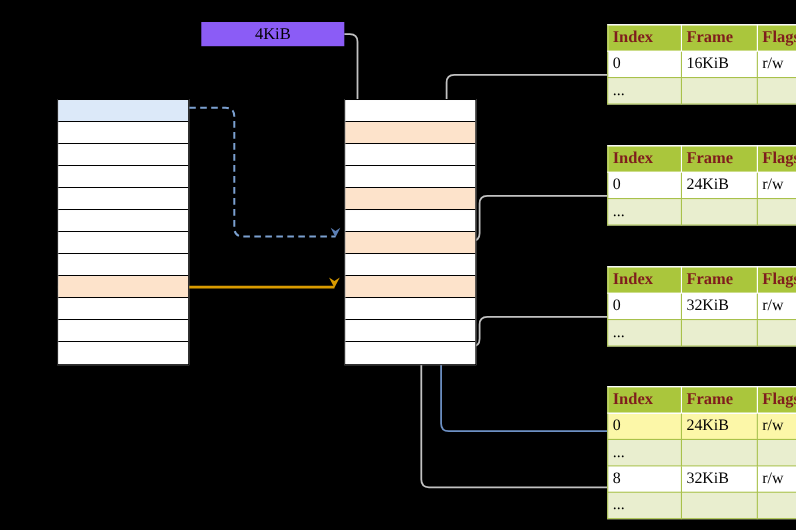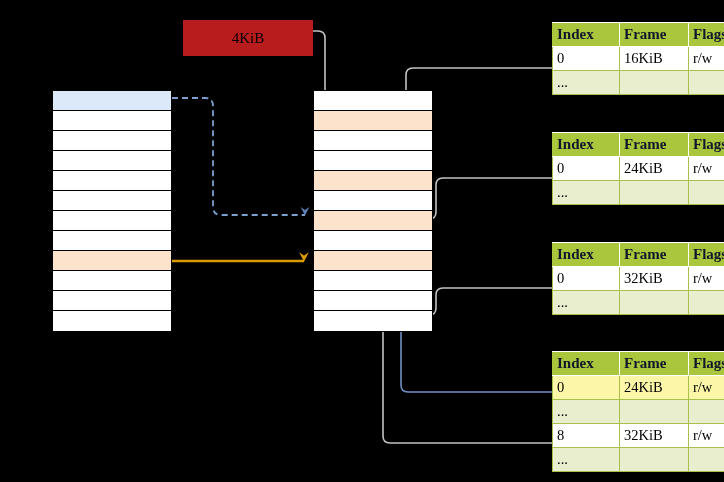--- a/index.html
+++ b/index.html
@@ -42,22 +42,22 @@
   .memrow.blue   { background: #dce9f9; }
   .memrow.orange { background: #fde3cb; }
 
   #left-col  { left: 52px;  top: 90px; width: 120px; }
   #mid-col   { left: 313px; top: 90px; width: 120px; }
 
   
   .badge {
     position: absolute;
     left: 183px; top: 20px;
-    width: 130px; height: 36px;
-    background: #b91c1c;
+    width: 130px; height: 22px;
+    background: #8b5cf6;
     border: none;
     display: flex;
     align-items: center;
     justify-content: center;
     font-size: 15px;
     color: #000;
     z-index: 4;
   }
 
   
@@ -77,21 +77,21 @@
     height: 23px;
     font-size: 14.5px;
     line-height: 23px;
     text-align: left;
     color: #000;
     overflow: hidden;
     white-space: nowrap;
   }
   .ptable th {
     background: #aac63c;
-    color: #0f172a;
+    color: #7f1d1d;
     font-weight: bold;
     border-color: #ffffff;
     font-size: 15px;
   }
   .ptable th:first-child { border-left-color: #aac63c; }
   .ptable th:last-child  { border-right-color: #aac63c; }
   .ptable tr.alt td { background: #e9eecf; }
   .ptable td.hl { background: #fcf7a8; }
   .col-index { width: 58px; }
   .col-frame { width: 60px; }

